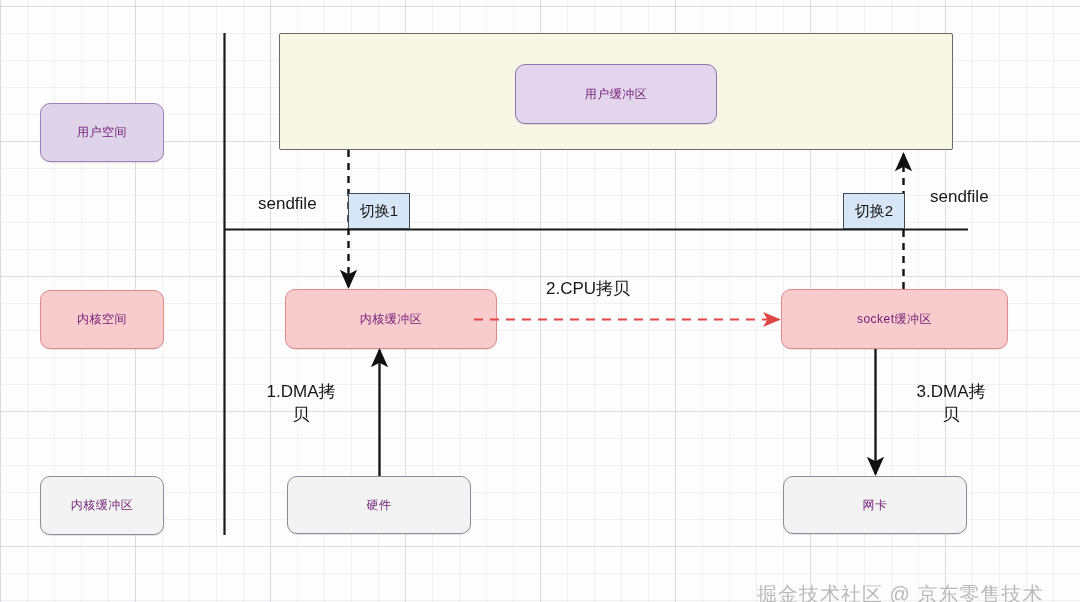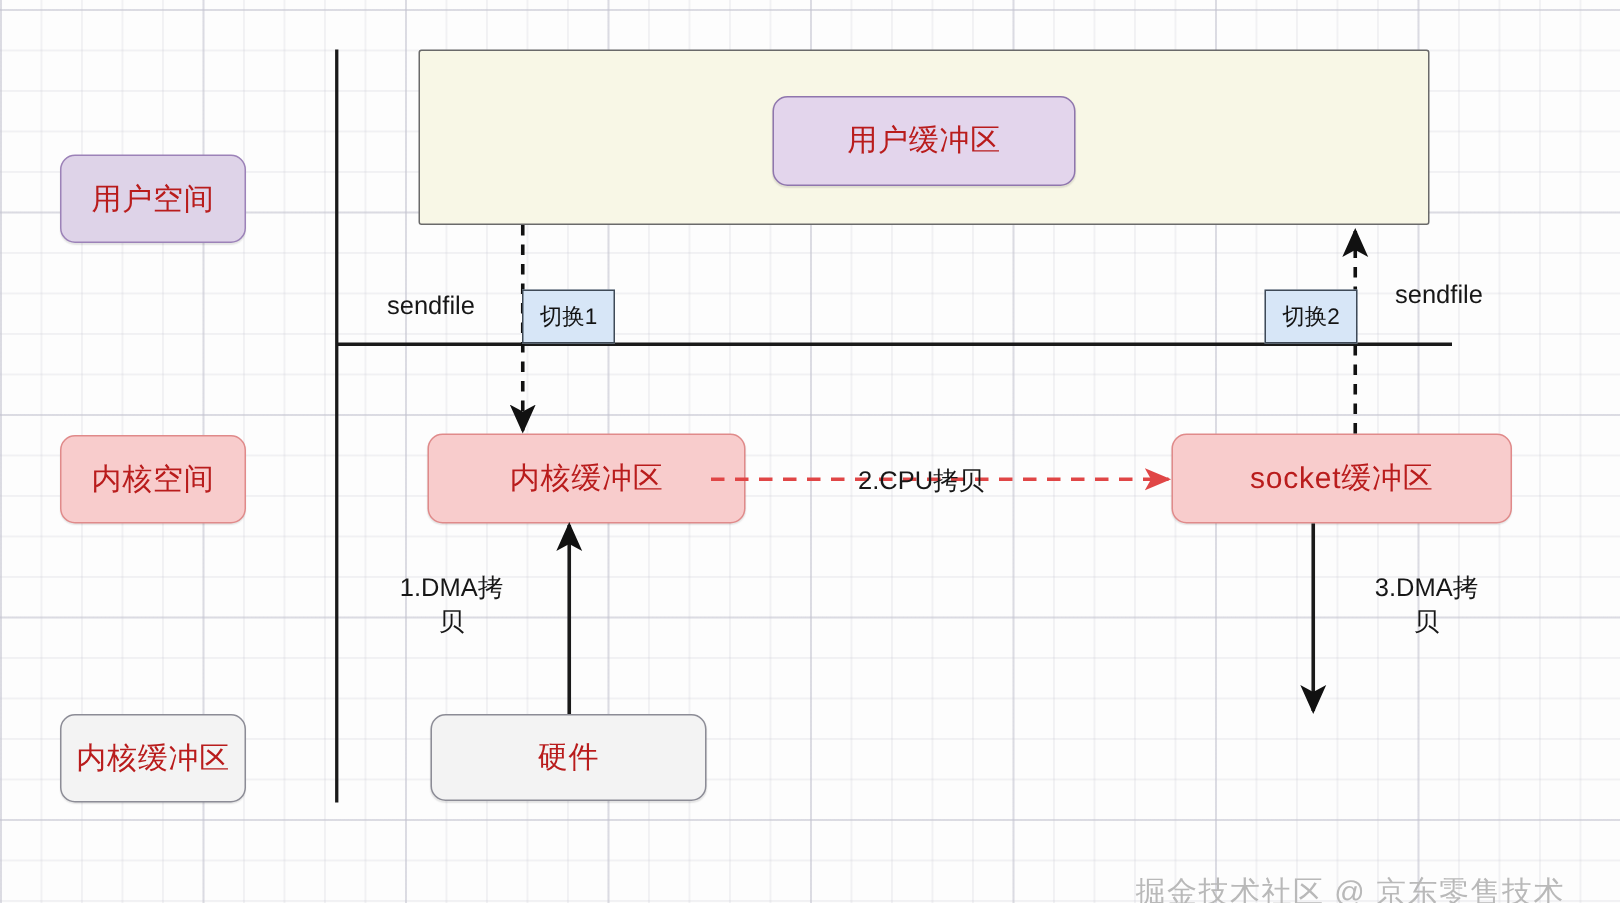--- a/index.html
+++ b/index.html
@@ -19,22 +19,22 @@
       linear-gradient(to right, rgba(190,190,205,0.45) 1px, transparent 1px),
       linear-gradient(to bottom, rgba(190,190,205,0.45) 1px, transparent 1px);
     background-size:27px 27px,27px 27px,135px 135px,135px 135px;
     background-position:0 6px,0 6px,0 6px,0 6px;
   }
   .node{
     position:absolute;
     box-sizing:border-box;
     display:flex;align-items:center;justify-content:center;
     border-radius:10px;
-    font-size:20px;
-    color:#b91c1c;
+    font-size:12px;
+    color:#701a75;
     letter-spacing:0.5px;
     line-height:1.2;
     box-shadow:0 1px 1px rgba(0,0,0,0.10);
   }
   .lane-user{
     left:40px;top:103px;width:124px;height:59px;
     background:#ded3e8;border:1.4px solid #9c82b8;
   }
   .lane-kernel{
     left:40px;top:290px;width:124px;height:59px;
@@ -84,21 +84,21 @@
   .switch2{left:843px;top:193px;width:62px;height:36px;}
   .label{
     position:absolute;
     font-size:17px;
     color:#171717;
     white-space:pre;
     line-height:1.35;
   }
   .lbl-sendfile-left{left:258px;top:193px;}
   .lbl-sendfile-right{left:930px;top:186px;}
-  .lbl-cpu{left:572px;top:278px;margin-top:32px;}
+  .lbl-cpu{left:546px;top:278px;}
   .lbl-dma1{left:258px;top:381px;text-align:center;width:86px;}
   .lbl-dma3{left:908px;top:381px;text-align:center;width:86px;}
   .watermark{
     position:absolute;
     left:716px;top:581px;
     font-size:20px;
     color:#b9b9b9;
     letter-spacing:1px;
     white-space:pre;
     margin-left:41px;
@@ -126,20 +126,23 @@
     <span>用户缓冲区</span>
   </div>
   <div class="node kernel-buffer">
     <span>内核缓冲区</span>
   </div>
   <div class="node socket-buffer">
     <span>socket缓冲区</span>
   </div>
   <div class="node hardware-node">
     <span>硬件</span>
+  </div>
+  <div class="node nic-node">
+    <span>网卡</span>
   </div>
 
   <svg class="overlay">
     <defs>
       <marker id="arrow-black" markerWidth="10" markerHeight="10" refX="7.2" refY="4" orient="auto" markerUnits="strokeWidth">
         <path d="M0,0.4 L8,4 L0,7.6 L1.9,4 Z" fill="#111111"></path>
       </marker>
       <marker id="arrow-red" markerWidth="10" markerHeight="10" refX="7.2" refY="4" orient="auto" markerUnits="strokeWidth">
         <path d="M0,0.6 L8,4 L0,7.4 L1.9,4 Z" fill="#e04646"></path>
       </marker>

